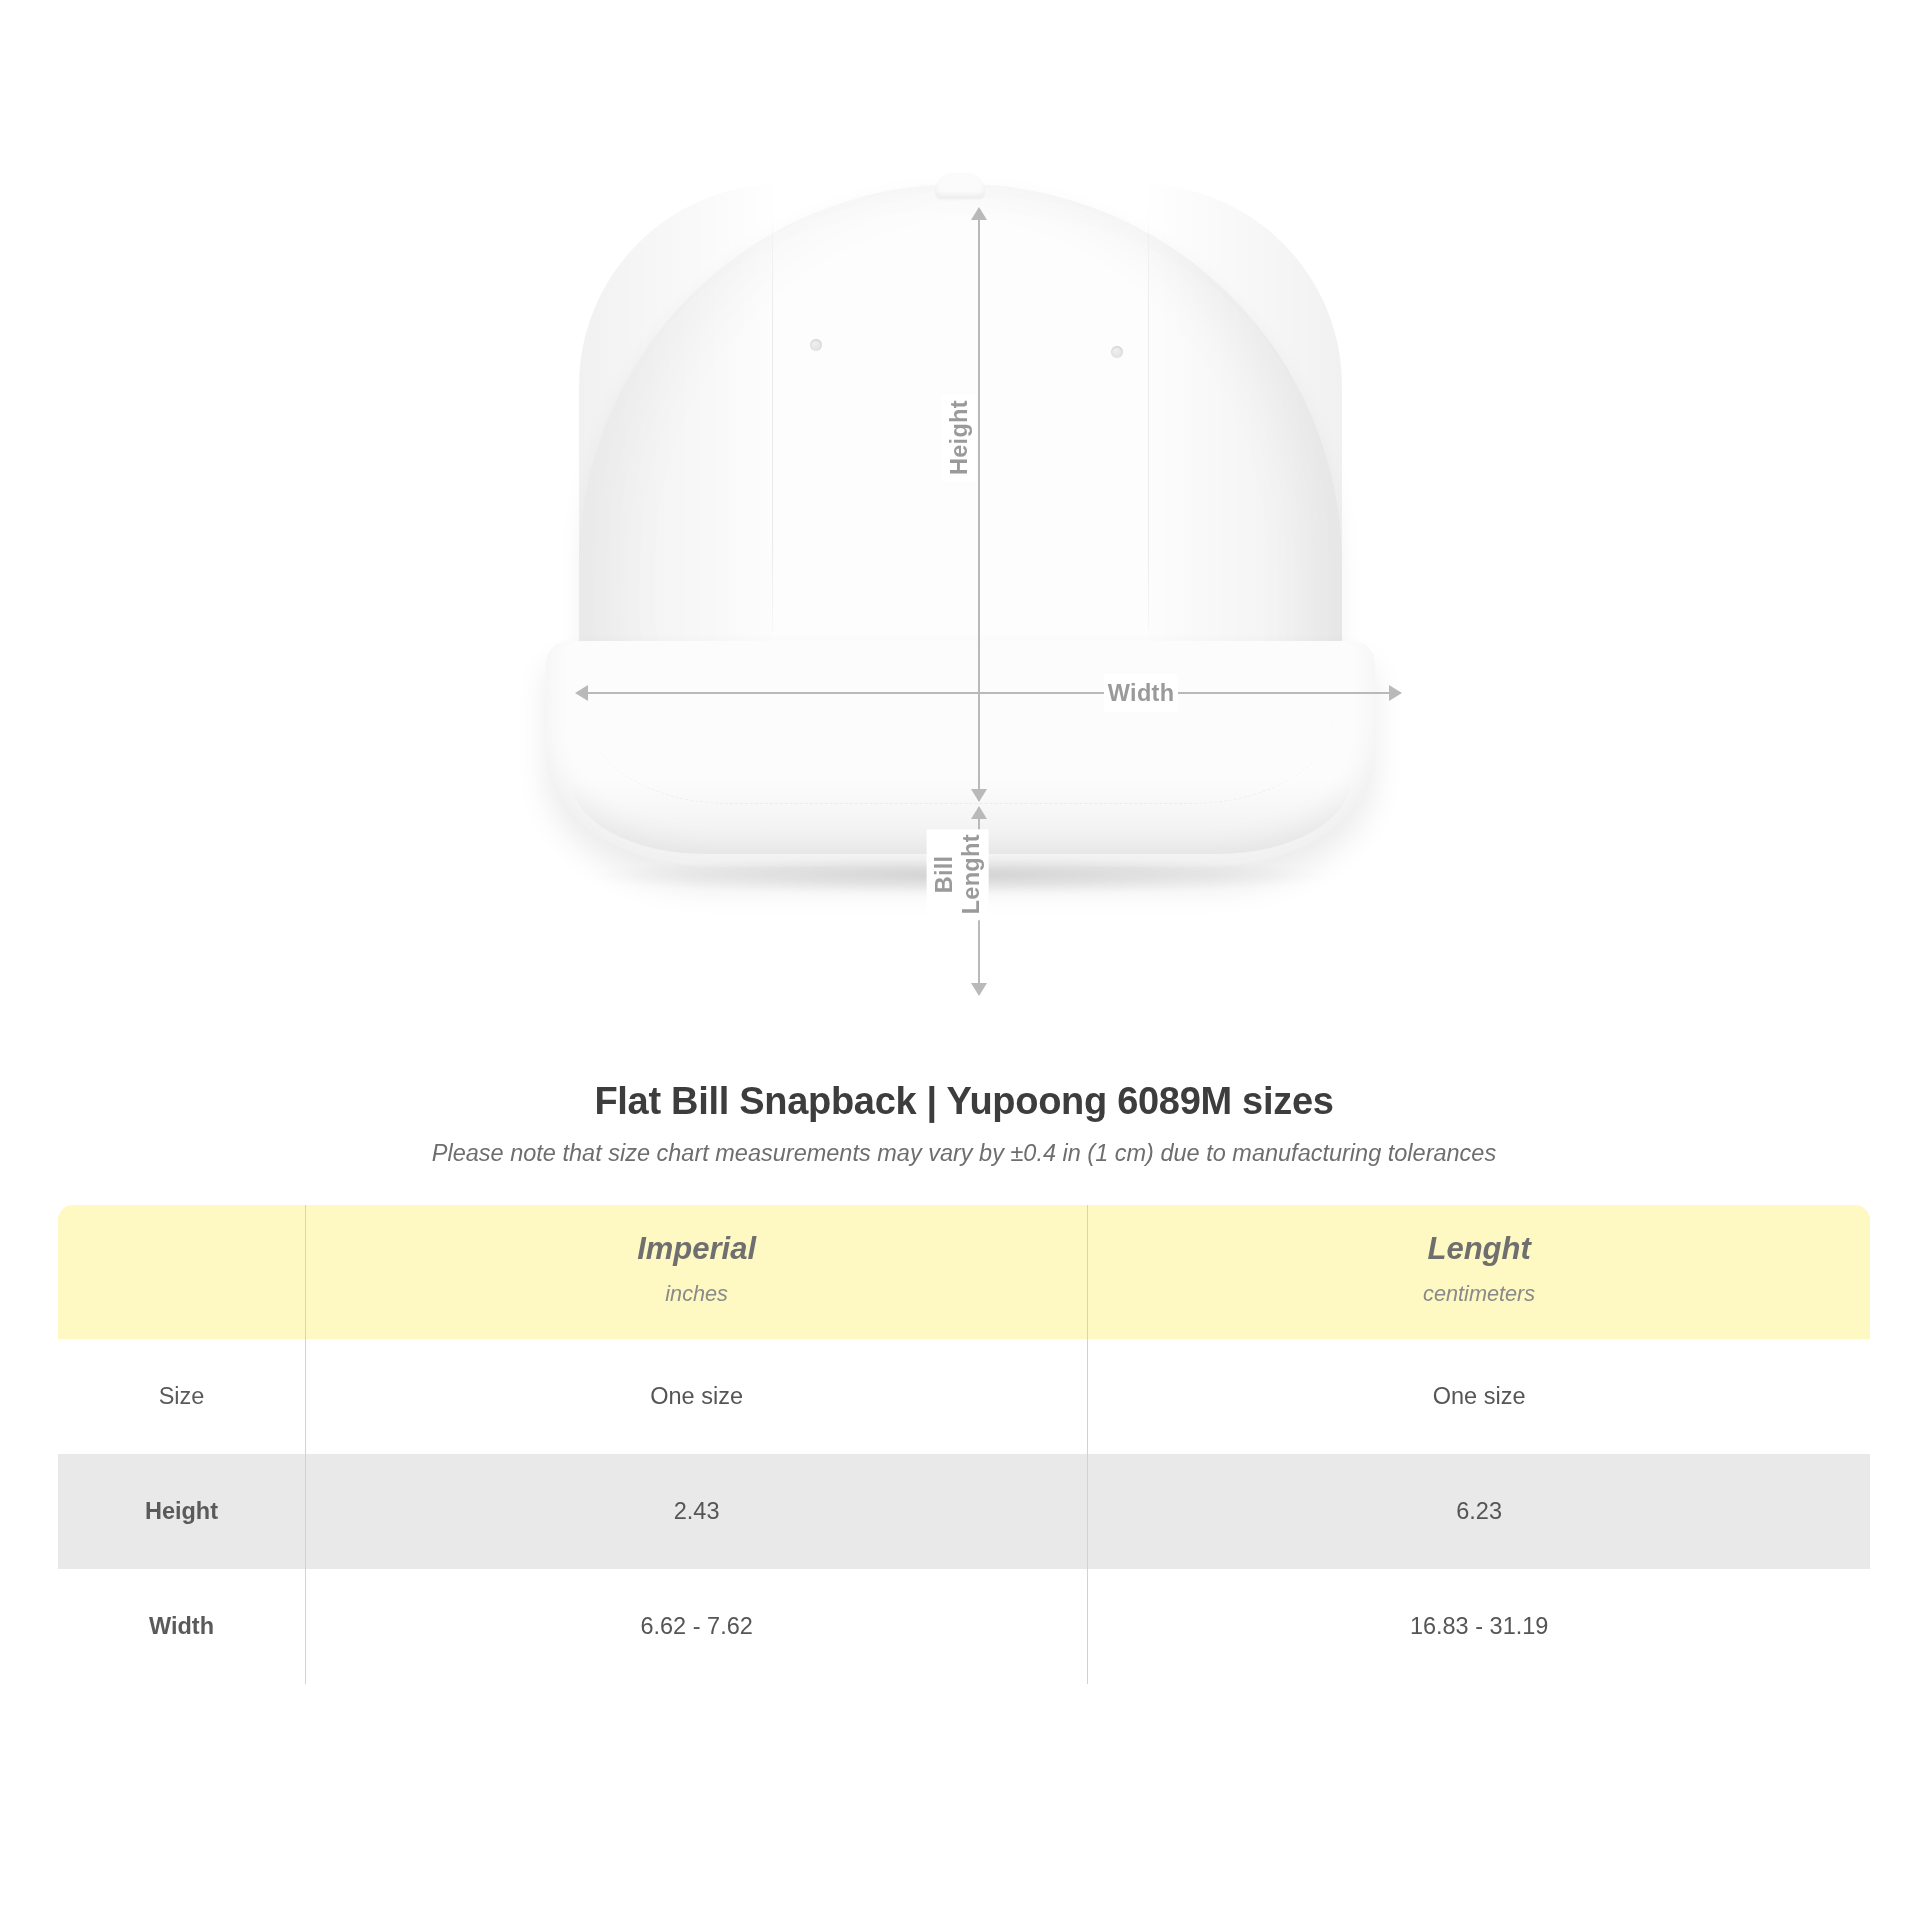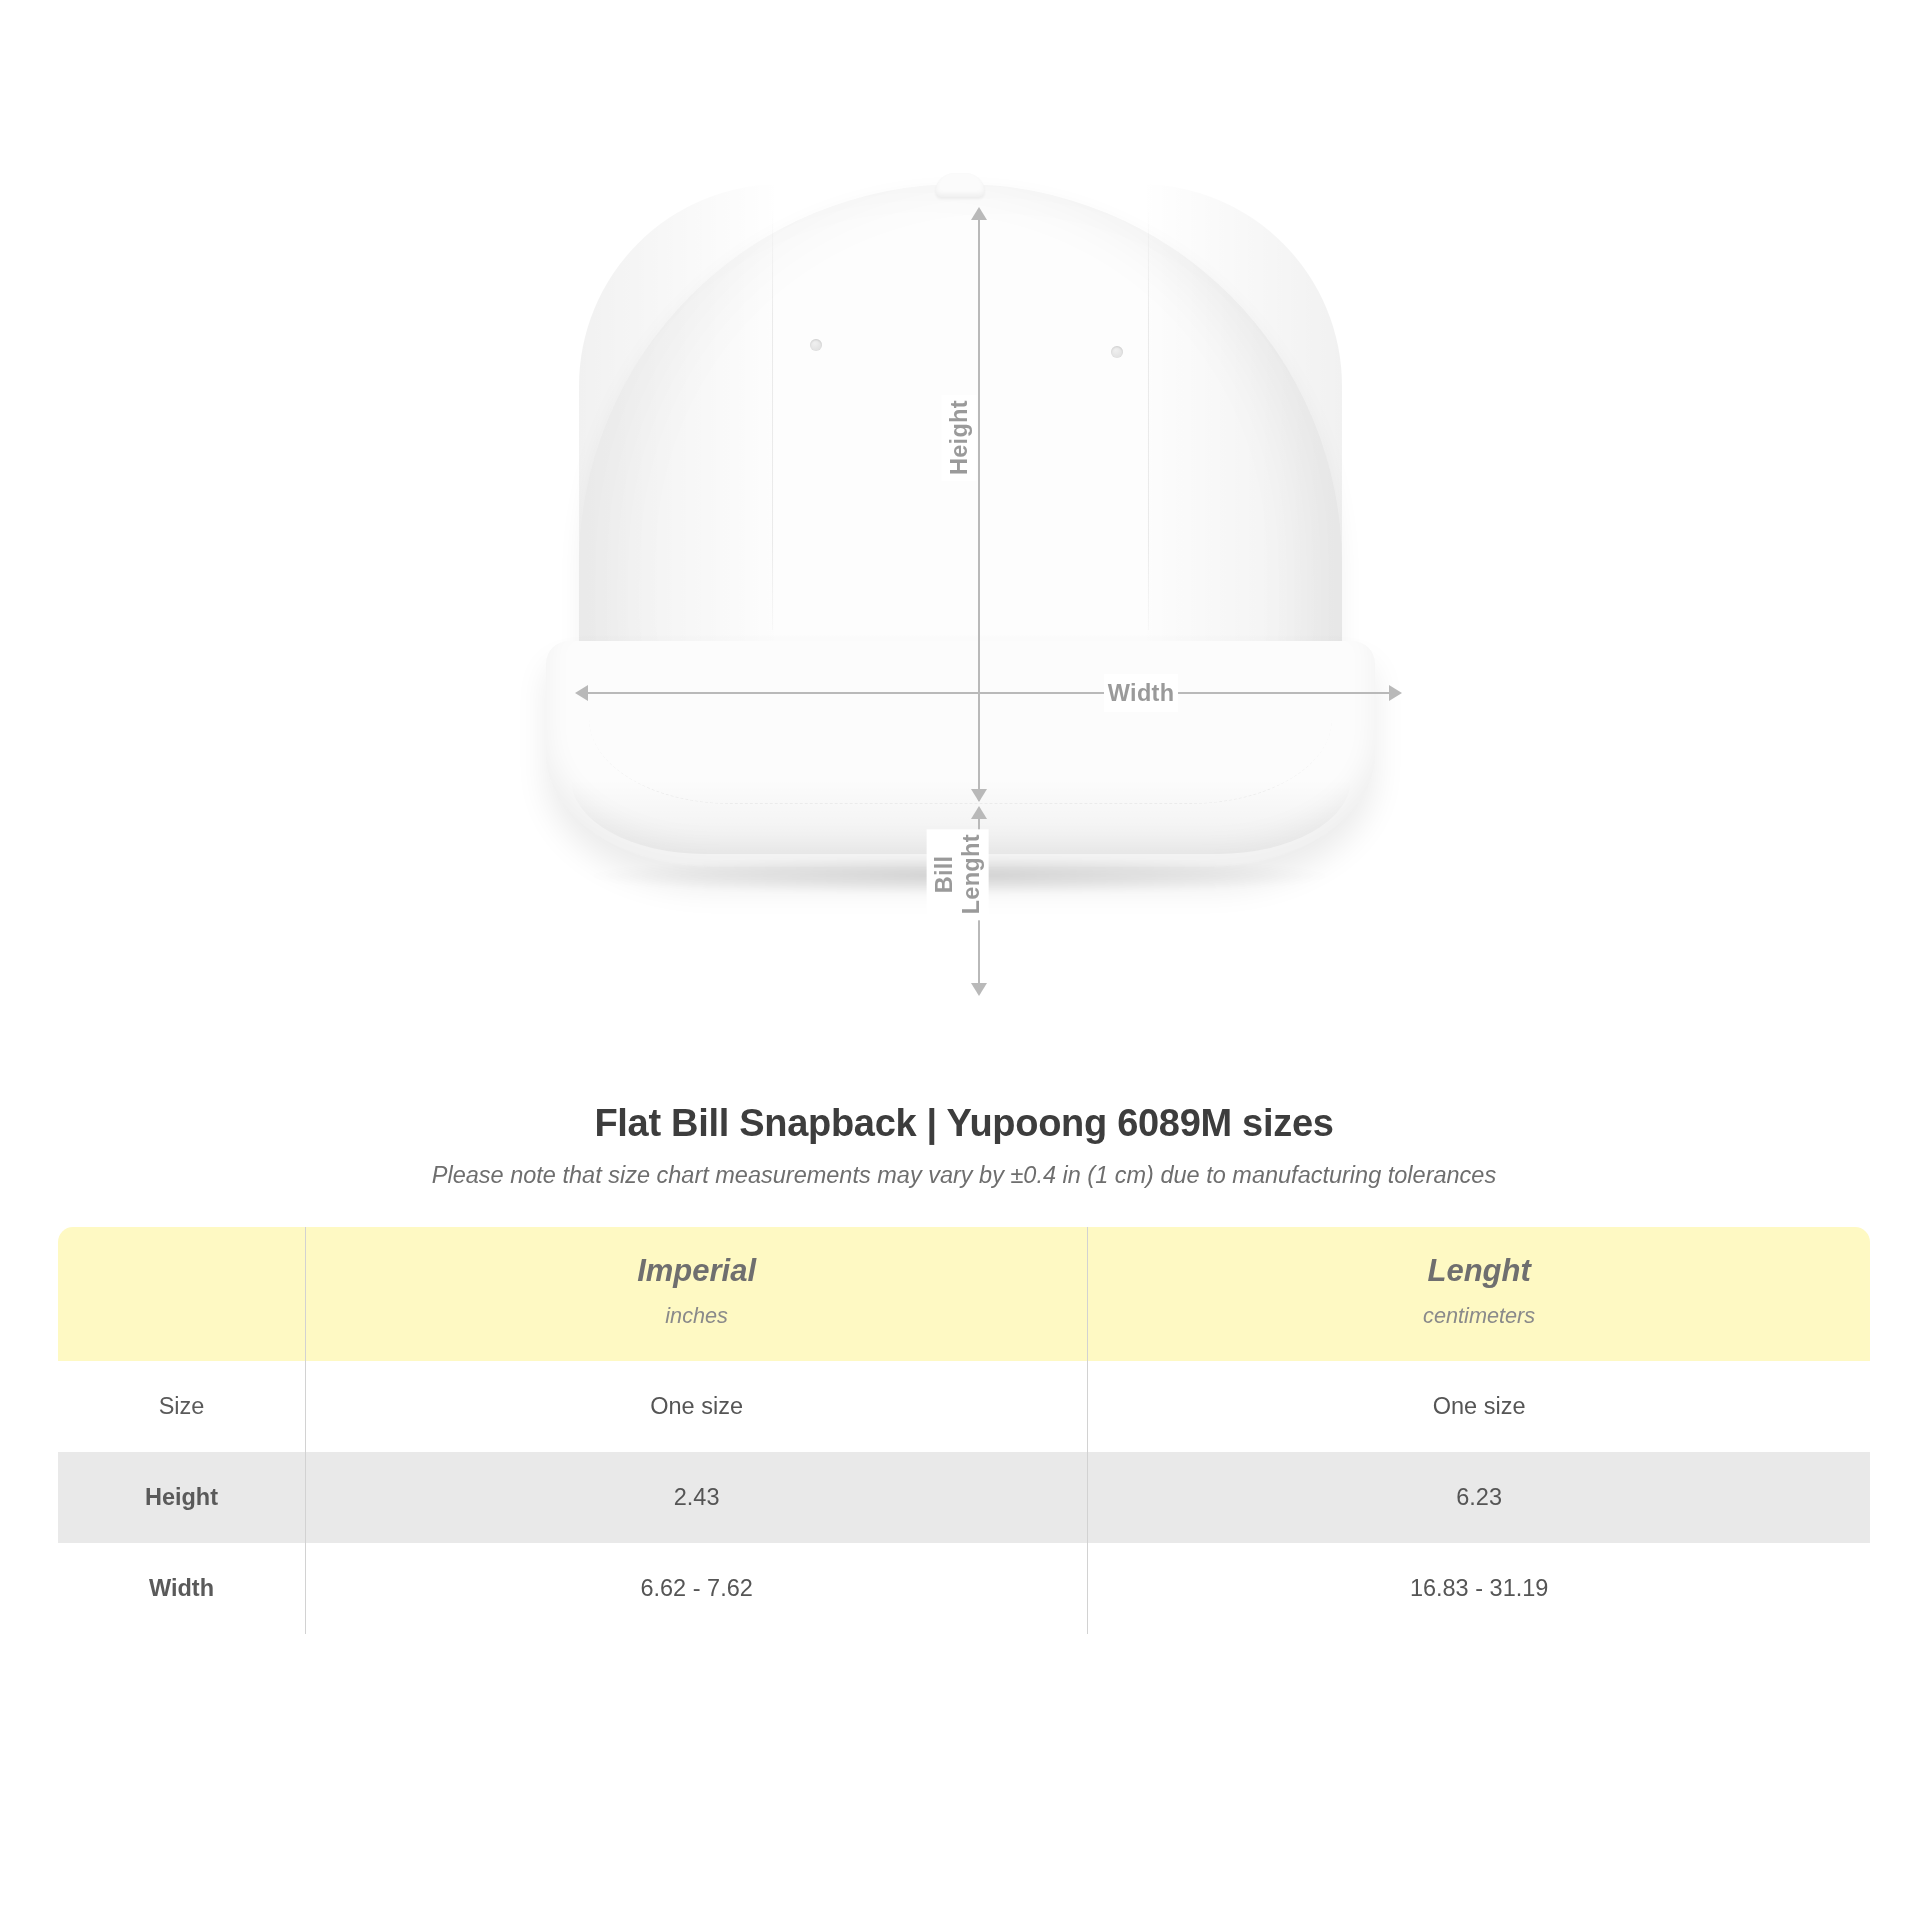--- a/index.html
+++ b/index.html
@@ -196,21 +196,21 @@
     transform: rotate(180deg);
   }
   .label-bg {
     background: #ffffff;
     padding: 5.6px 3.8px;
   }
 
   
   .title-block {
     text-align: center;
-    margin-top: 38px;
+    margin-top: 16px;
   }
   .chart-title {
     font-size: 38px;
     font-weight: bold;
     color: #3d3d3d;
     letter-spacing: -0.3px;
   }
   .chart-note {
     font-size: 23.5px;
     font-style: italic;
@@ -247,21 +247,21 @@
   .unit-sub {
     font-size: 21.7px;
     font-style: italic;
     color: #8a8a8a;
     margin-top: 14px;
   }
 
   .row-light td { background: #ffffff; }
   .row-dark td { background: #e9e9e9; }
   .size-table td.cell {
-    padding: 32px 0;
+    padding: 44px 0;
     font-size: 23.5px;
     color: #555555;
   }
   .size-table td.rowhead {
     font-size: 23.5px;
     font-weight: bold;
     color: #5a5a5a;
   }
   .size-table td.rowhead.normal {
     font-weight: normal;

